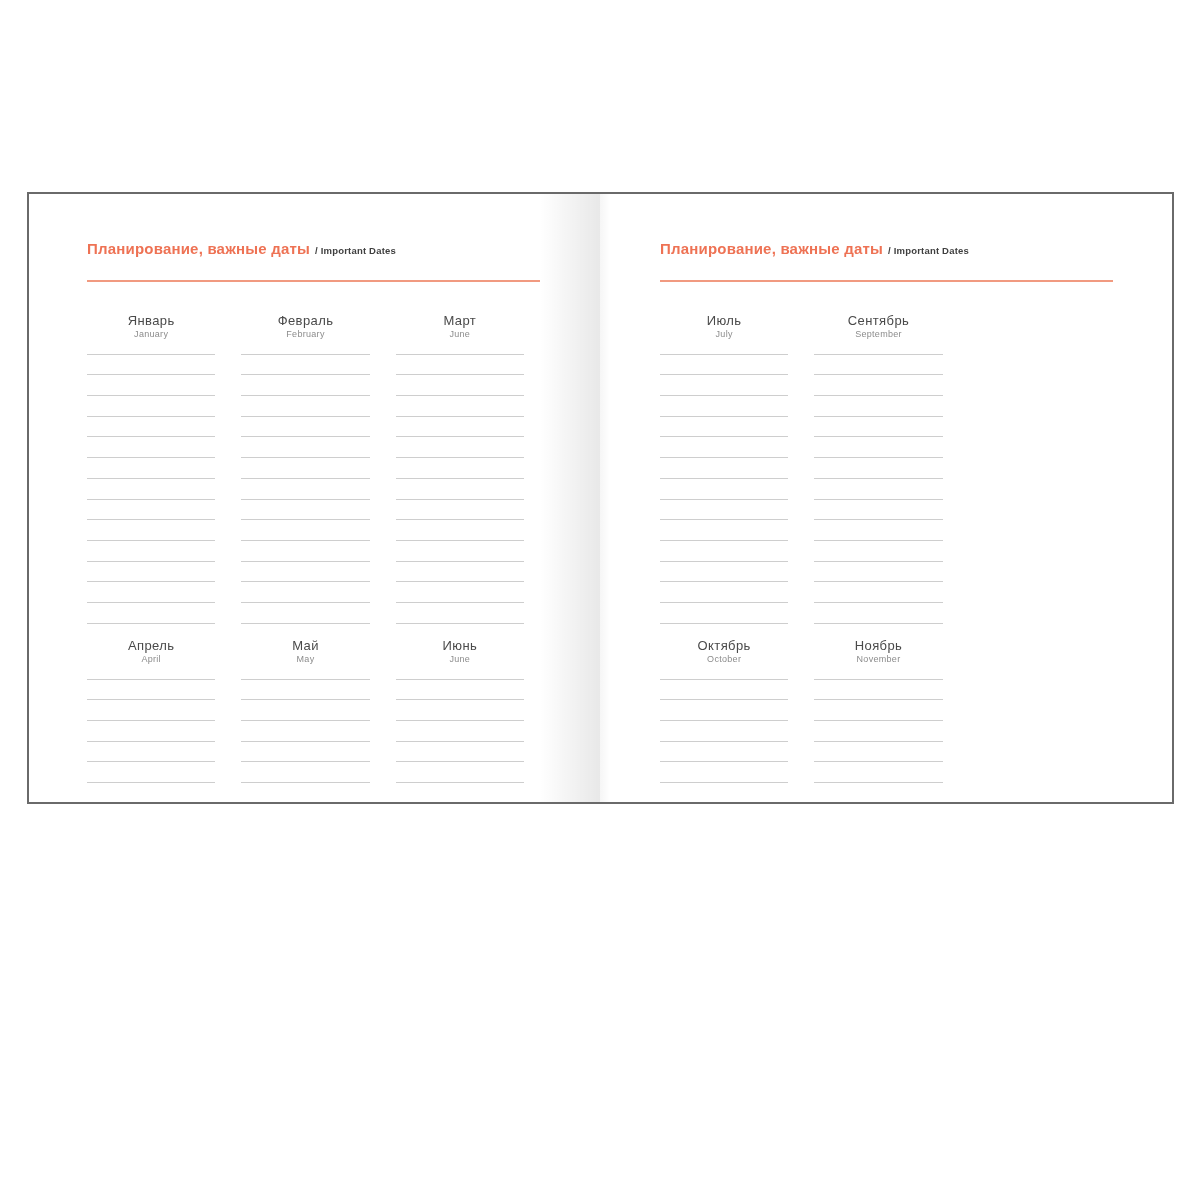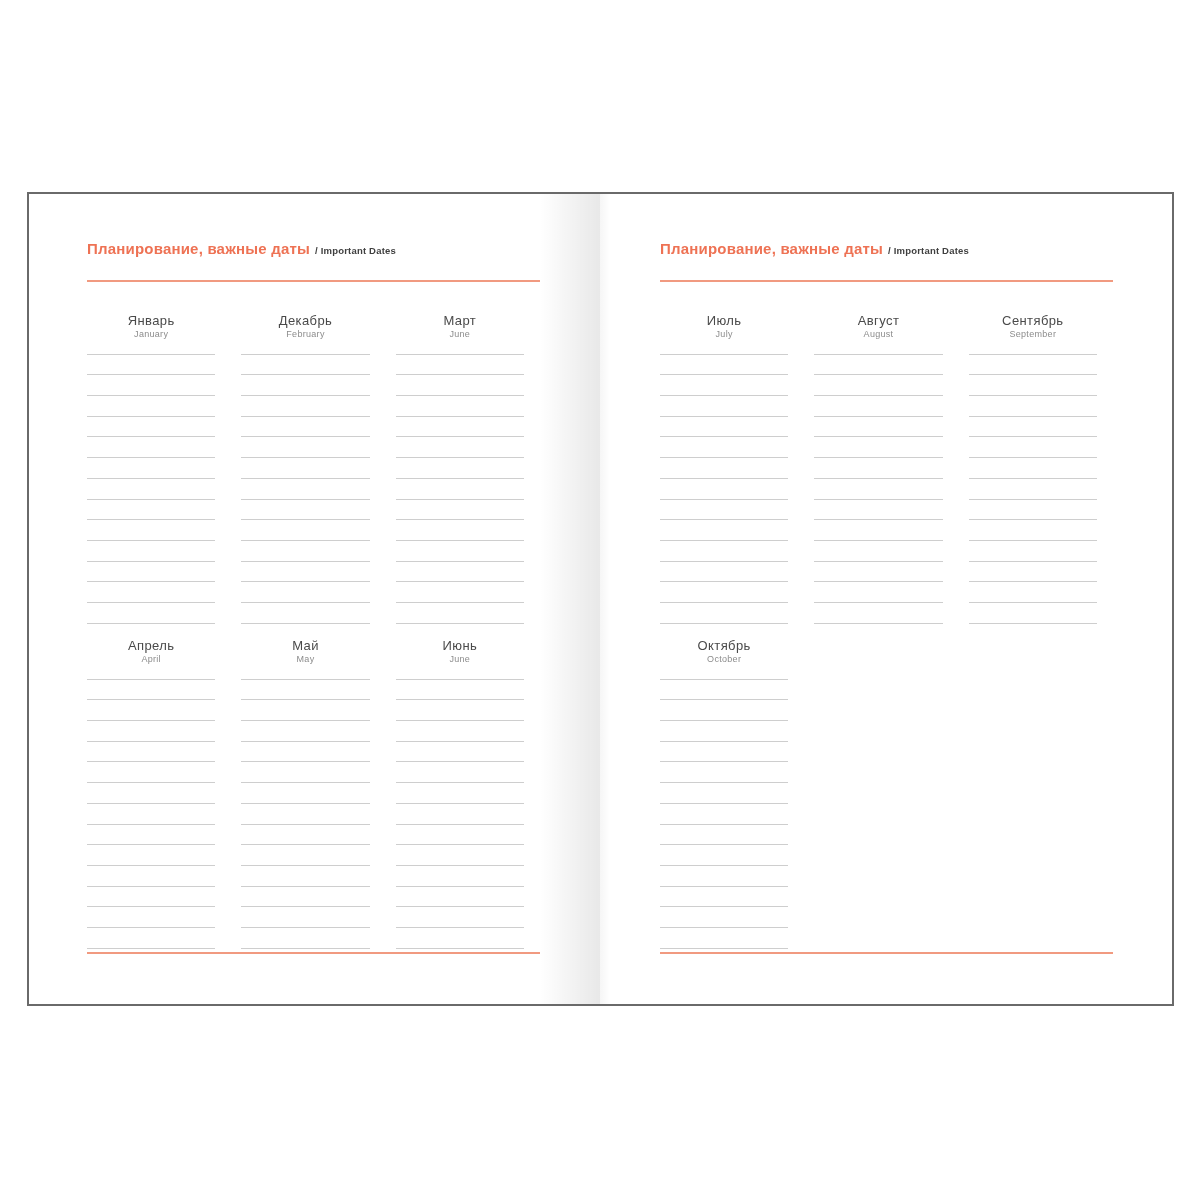--- a/index.html
+++ b/index.html
@@ -6,21 +6,21 @@
   body{
     width:1200px;height:1200px;
     background:#ffffff;
     font-family:"Liberation Sans", sans-serif;
     position:relative;
     overflow:hidden;
   }
   .frame{
     position:absolute;
     left:27px;top:192px;
-    width:1147px;height:814px;
+    width:1147px;height:612px;
     border:2px solid #6a6a6a;
     background:#ffffff;
     box-sizing:border-box;
   }
   .frame-inner{position:absolute;left:0;top:0;right:0;bottom:0;overflow:hidden;}
   .spine-shadow{
     position:absolute;left:511px;top:0;width:60px;height:100%;
     background:linear-gradient(to right, rgba(0,0,0,0) 0%, rgba(0,0,0,0.055) 60%, rgba(0,0,0,0.09) 100%);
     pointer-events:none;
   }
@@ -97,21 +97,21 @@
               <div class="ln"></div>
               <div class="ln"></div>
               <div class="ln"></div>
               <div class="ln"></div>
               <div class="ln"></div>
               <div class="ln"></div>
               <div class="ln"></div>
             </div>
         </div>
         <div class="month">
-          <div class="m-name">Декабрь</div>
+          <div class="m-name">Февраль</div>
           <div class="m-sub">February</div>
           <div class="m-lines">
               <div class="ln"></div>
               <div class="ln"></div>
               <div class="ln"></div>
               <div class="ln"></div>
               <div class="ln"></div>
               <div class="ln"></div>
               <div class="ln"></div>
               <div class="ln"></div>
@@ -232,40 +232,20 @@
               <div class="ln"></div>
               <div class="ln"></div>
               <div class="ln"></div>
               <div class="ln"></div>
               <div class="ln"></div>
               <div class="ln"></div>
               <div class="ln"></div>
             </div>
         </div>
         <div class="month">
-          <div class="m-name">Август</div>
-          <div class="m-sub">August</div>
-          <div class="m-lines">
-              <div class="ln"></div>
-              <div class="ln"></div>
-              <div class="ln"></div>
-              <div class="ln"></div>
-              <div class="ln"></div>
-              <div class="ln"></div>
-              <div class="ln"></div>
-              <div class="ln"></div>
-              <div class="ln"></div>
-              <div class="ln"></div>
-              <div class="ln"></div>
-              <div class="ln"></div>
-              <div class="ln"></div>
-              <div class="ln"></div>
-            </div>
-        </div>
-        <div class="month">
           <div class="m-name">Сентябрь</div>
           <div class="m-sub">September</div>
           <div class="m-lines">
               <div class="ln"></div>
               <div class="ln"></div>
               <div class="ln"></div>
               <div class="ln"></div>
               <div class="ln"></div>
               <div class="ln"></div>
               <div class="ln"></div>
@@ -277,20 +257,40 @@
               <div class="ln"></div>
               <div class="ln"></div>
             </div>
         </div>
       </div>
 
       <div class="months-row row2">
         <div class="month">
           <div class="m-name">Октябрь</div>
           <div class="m-sub">October</div>
+          <div class="m-lines">
+              <div class="ln"></div>
+              <div class="ln"></div>
+              <div class="ln"></div>
+              <div class="ln"></div>
+              <div class="ln"></div>
+              <div class="ln"></div>
+              <div class="ln"></div>
+              <div class="ln"></div>
+              <div class="ln"></div>
+              <div class="ln"></div>
+              <div class="ln"></div>
+              <div class="ln"></div>
+              <div class="ln"></div>
+              <div class="ln"></div>
+            </div>
+        </div>
+        <div class="month">
+          <div class="m-name">Ноябрь</div>
+          <div class="m-sub">November</div>
           <div class="m-lines">
               <div class="ln"></div>
               <div class="ln"></div>
               <div class="ln"></div>
               <div class="ln"></div>
               <div class="ln"></div>
               <div class="ln"></div>
               <div class="ln"></div>
               <div class="ln"></div>
               <div class="ln"></div>

